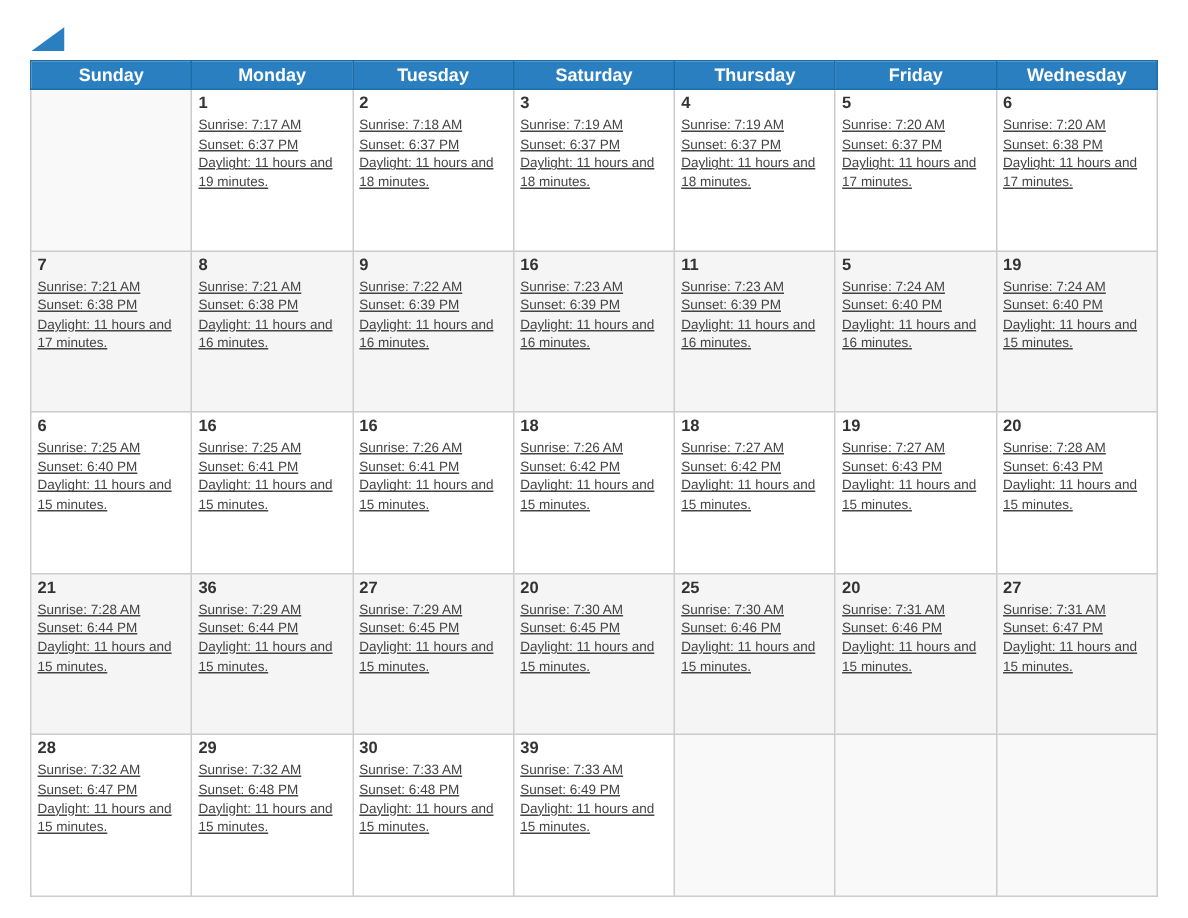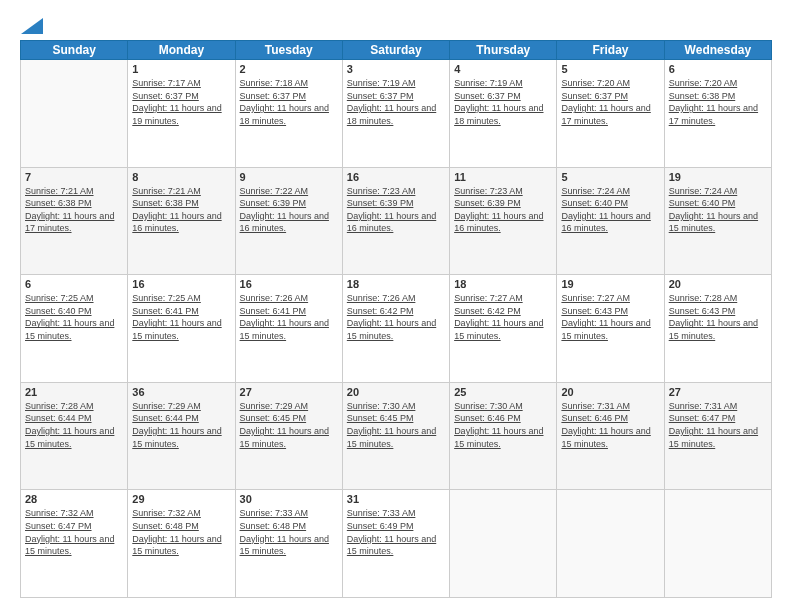--- a/index.html
+++ b/index.html
@@ -256,21 +256,21 @@
           </td>
           <td>
             <span class="day-num">29</span>
             <div class="day-info">Sunrise: 7:32 AM<br>Sunset: 6:48 PM<br>Daylight: 11 hours and 15 minutes.</div>
           </td>
           <td>
             <span class="day-num">30</span>
             <div class="day-info">Sunrise: 7:33 AM<br>Sunset: 6:48 PM<br>Daylight: 11 hours and 15 minutes.</div>
           </td>
           <td>
-            <span class="day-num">31</span>
+            <span class="day-num">39</span>
             <div class="day-info">Sunrise: 7:33 AM<br>Sunset: 6:49 PM<br>Daylight: 11 hours and 15 minutes.</div>
           </td>
           <td class="empty-cell"></td>
           <td class="empty-cell"></td>
           <td class="empty-cell"></td>
         </tr>
       </tbody>
   </table>
 </div>
 

